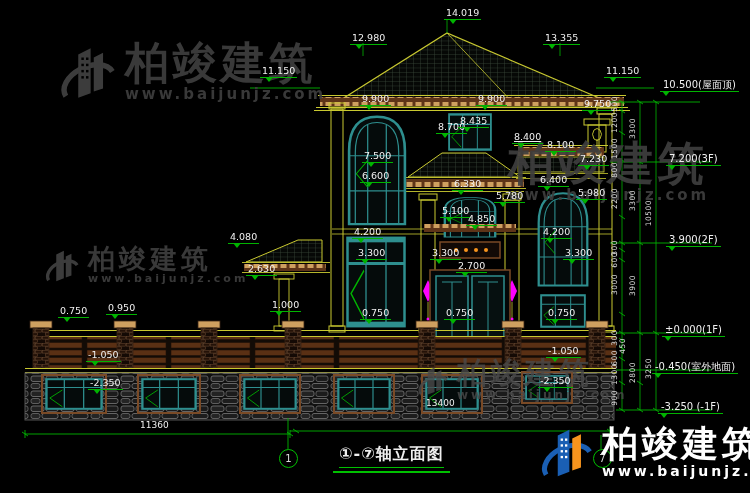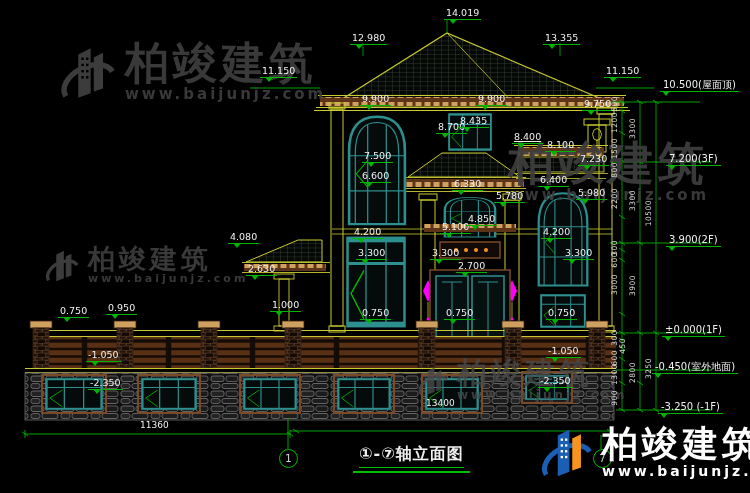--- a/index.html
+++ b/index.html
@@ -29,21 +29,21 @@
   
   .wm{position:absolute;display:flex;align-items:center;gap:8px;color:var(--watermark-gray);
     z-index:20;pointer-events:none;opacity:.92;}
   .wm .tx{display:flex;flex-direction:column;justify-content:center;}
   .wm .zh{font-weight:bold;letter-spacing:4px;line-height:1;}
   .wm .url{font-weight:bold;letter-spacing:3px;line-height:1.3;}
   .wm-color{color:#fff;z-index:40;opacity:1;}
   
   .title{position:absolute;left:333px;top:444px;z-index:30;color:#eee;
     font:bold 16px "DejaVu Sans",sans-serif;letter-spacing:1px;
-    border-bottom:2px solid #00c000;padding:0 6px 3px 6px;margin-left:20px;}
+    border-bottom:2px solid #00c000;padding:0 6px 3px 6px;}
   .title::after{content:"";display:block;height:1px;background:#00c000;margin-top:2px;}
   .axis{position:absolute;width:17px;height:17px;border:1px solid #00c000;border-radius:50%;
     color:#ddd;font:10px "DejaVu Sans",sans-serif;display:flex;align-items:center;
     justify-content:center;z-index:25;background:transparent;}
 </style>
 </head>
 <body>
 
 <div id="canvas">
 
@@ -339,21 +339,21 @@
       <span class="lbl dim" style="left: 458px; top: 116px;">8.435</span>
       <span class="lbl dim" style="left: 512px; top: 132px; text-decoration: underline;">8.400</span>
       <span class="lbl dim" style="left: 545px; top: 140px;">8.100</span>
       <span class="lbl dim" style="left: 362px; top: 151px;">7.500</span>
       <span class="lbl dim" style="left: 578px; top: 154px;">7.230</span>
       <span class="lbl dim" style="left: 360px; top: 171px;">6.600</span>
       <span class="lbl dim" style="left: 452px; top: 179px;">6.330</span>
       <span class="lbl dim" style="left: 538px; top: 175px;">6.400</span>
       <span class="lbl dim" style="left: 576px; top: 188px;">5.980</span>
       <span class="lbl dim" style="left: 494px; top: 191px; text-align: center;">5.780</span>
-      <span class="lbl dim" style="left: 440px; top: 222px;">5.100</span>
+      <span class="lbl dim" style="left: 440px; top: 206px;">5.100</span>
       <span class="lbl dim" style="left: 466px; top: 214px;">4.850</span>
       <span class="lbl dim" style="left: 352px; top: 227px;">4.200</span>
       <span class="lbl dim" style="left: 541px; top: 227px;">4.200</span>
       <span class="lbl dim" style="left: 228px; top: 232px;">4.080</span>
       <span class="lbl dim" style="left: 356px; top: 248px;">3.300</span>
       <span class="lbl dim" style="left: 430px; top: 248px;">3.300</span>
       <span class="lbl dim" style="left: 563px; top: 248px;">3.300</span>
       <span class="lbl dim" style="left: 456px; top: 261px;">2.700</span>
       <span class="lbl dim" style="left: 246px; top: 264px;">2.630</span>
       <span class="lbl dim" style="left: 270px; top: 300px;">1.000</span>

